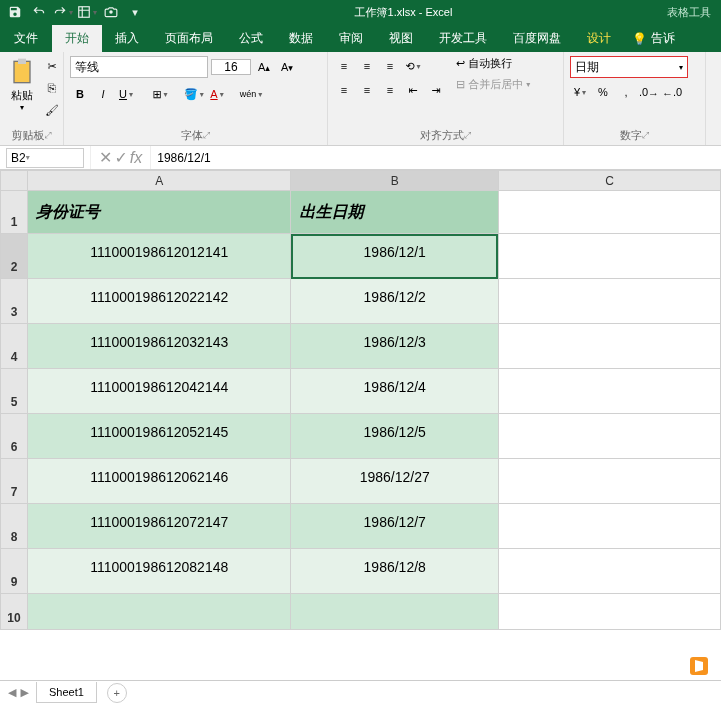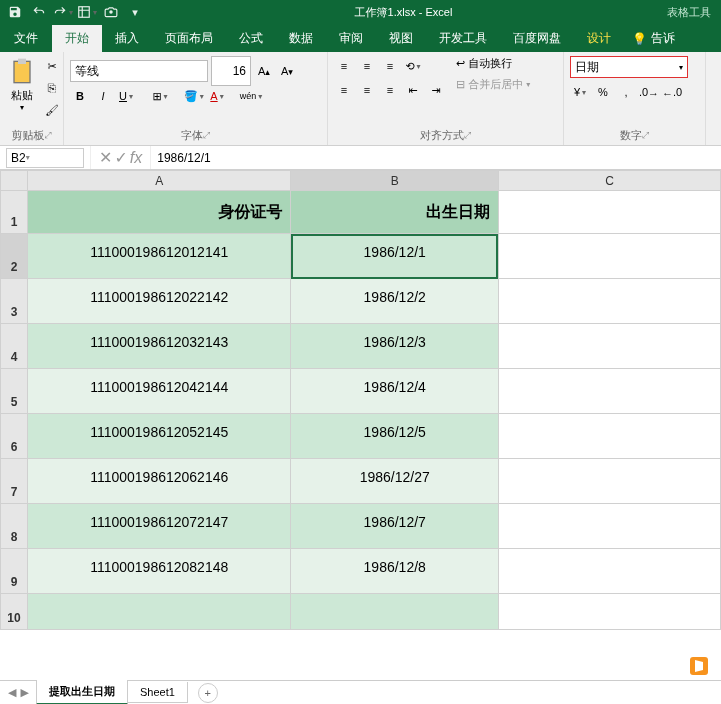--- a/index.html
+++ b/index.html
@@ -25,21 +25,21 @@
     .ribbon { background: #f1f1f1; border-bottom: 1px solid #d0d0d0; height: 94px; display: flex; font-size: 11px; }
     .rgroup { border-right: 1px solid #ddd; padding: 4px 6px 2px; display: flex; flex-direction: column; }
     .rgroup-body { flex: 1; display: flex; align-items: flex-start; gap: 4px; }
     .rgroup-label { text-align: center; color: #666; font-size: 11px; padding-top: 2px; display: flex; justify-content: center; align-items: center; }
     .vcol { display: flex; flex-direction: column; gap: 2px; }
     .btn-sm { width: 20px; height: 20px; display: flex; align-items: center; justify-content: center; background: transparent; border: none; }
     .paste-btn { display: flex; flex-direction: column; align-items: center; width: 38px; }
     .paste-icon { width: 32px; height: 32px; }
     .row { display: flex; gap: 3px; align-items: center; }
     .font-name { width: 138px; height: 22px; border: 1px solid #bbb; background: #fff; padding: 0 4px; font-size: 12px; }
-    .font-size { width: 40px; height: 30px; border: 1px solid #bbb; background: #fff; padding: 0 4px; font-size: 12px; text-align: right; }
+    .font-size { width: 40px; height: 16px; border: 1px solid #bbb; background: #fff; padding: 0 4px; font-size: 12px; text-align: center; }
     .num-fmt { width: 118px; height: 22px; border: 1.5px solid #e03030; background: #fff; padding: 0 4px; font-size: 12px; display: flex; align-items: center; justify-content: space-between; }
     
     
     .fbar { height: 24px; border-bottom: 1px solid #d0d0d0; display: flex; align-items: center; background: #fff; }
     .name-box { width: 78px; height: 20px; border: 1px solid #ccc; margin: 0 6px; padding: 0 4px; font-size: 12px; display: flex; align-items: center; justify-content: flex-start; }
     .fbar-btns { display: flex; gap: 2px; padding: 0 8px; border-left: 1px solid #eee; border-right: 1px solid #eee; height: 100%; align-items: center; color: #999; }
     .formula-input { flex: 1; padding: 0 6px; font-size: 12px; height: 100%; display: flex; align-items: center; }
     
     
     .grid-wrap { position: relative; }
@@ -49,21 +49,21 @@
     .col-hdr.sel { background: #d2d2d2; }
     .corner { width: 26px; background: #e6e6e6; }
     .row-hdr { width: 26px; background: #e6e6e6; text-align: center; font-size: 12px; color: #333; vertical-align: bottom; padding-bottom: 4px; }
     .row-hdr.sel { background: #d2d2d2; }
     .cell { font-size: 14px; padding: 0 8px; color: #000; }
     .col-A { width: 254px; }
     .col-B { width: 200px; }
     .col-C { width: 214px; }
     .r1 { height: 43px; }
     .rd { height: 45px; }
-    .hdr-cell { background: #a9d5b7; font-weight: bold; font-size: 16px; text-align: right; }
+    .hdr-cell { background: #a9d5b7; font-weight: bold; font-size: 16px; text-align: left; font-style: italic; }
     .data-odd { background: #cde8d6; text-align: center; vertical-align: top; padding-top: 10px; }
     .data-even { background: #e6f2e9; text-align: center; vertical-align: top; padding-top: 10px; }
     .plain { background: #fff; }
     .selected { outline: 2px solid #217346; outline-offset: -2px; background: #cde8d6; }
     .r-empty { background: #cde8d6; }
     
     
     .sheet-tabs { position: absolute; bottom: 0; left: 0; right: 0; height: 24px; background: #fff; border-top: 1px solid #ccc; display: flex; align-items: center; font-size: 11px; }
     .nav-arrows { padding: 0 8px; display: flex; gap: 4px; color: #888; }
     .sheet-tab { padding: 4px 12px; border: 1px solid #ccc; border-top: none; background: #fff; margin-left: -1px; }
@@ -152,21 +152,21 @@
         <div class="btn-sm">🖌</div>
       </div>
     </div>
     <div class="rgroup-label">
         <span>剪贴板</span>
         <span class="expand">⤢</span>
       </div>
   </div>
 
   <div class="rgroup" style="width:264px">
-    <div class="rgroup-body vcol" style="gap:0;width:100%">
+    <div class="rgroup-body vcol" style="gap:6px;width:100%">
       <div class="row">
         <input class="font-name" value="等线" style="">
         <input class="font-size" value="16" style="">
         <div class="btn-sm">A<sup>▴</sup></div>
         <div class="btn-sm">A<sup>▾</sup></div>
       </div>
       <div class="row">
         <div class="btn-sm">
             <b>B</b>
           </div>
@@ -340,16 +340,15 @@
       <rect x="3" y="3" width="18" height="18" rx="3" fill="#f7931e"></rect>
       <path d="M8 6v12l8-2V8z" fill="#fff"></path>
     </svg>
 </div>
 
 <div class="sheet-tabs">
   <div class="nav-arrows">
     <span>◀</span>
     <span>▶</span>
   </div>
-  <div class="sheet-tab active">提取出生日期</div>
   <div class="sheet-tab">Sheet1</div>
   <div class="add-sheet">+</div>
 </div>
 
 </body></html>

